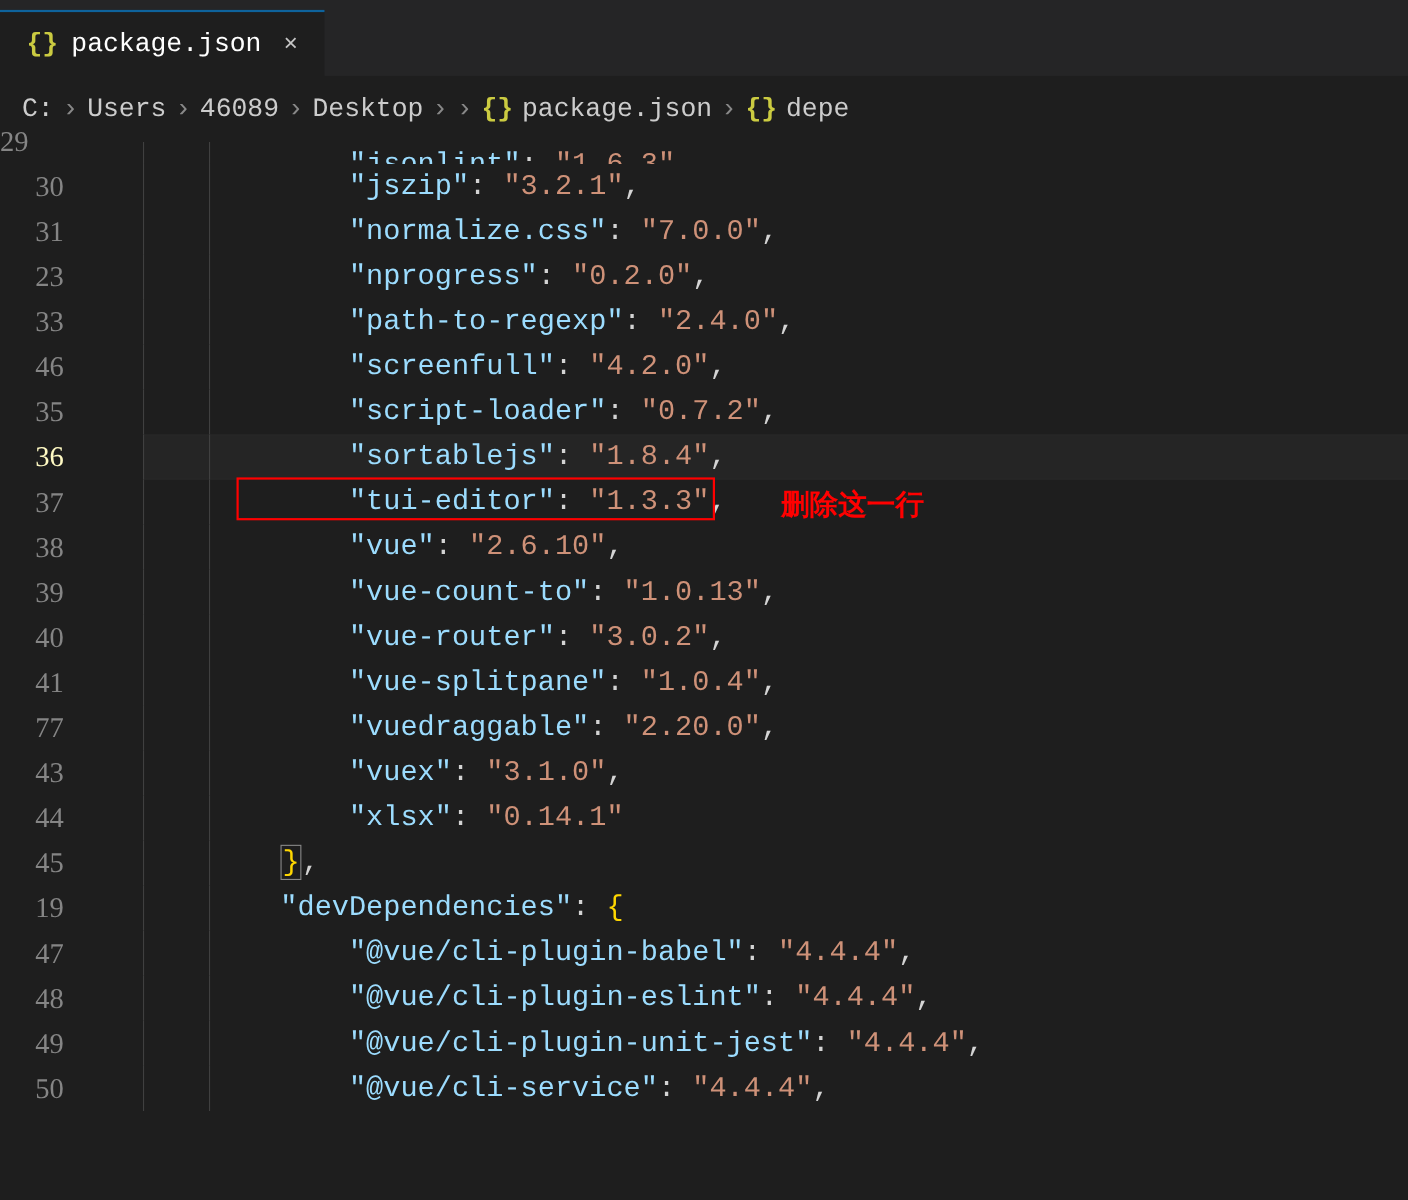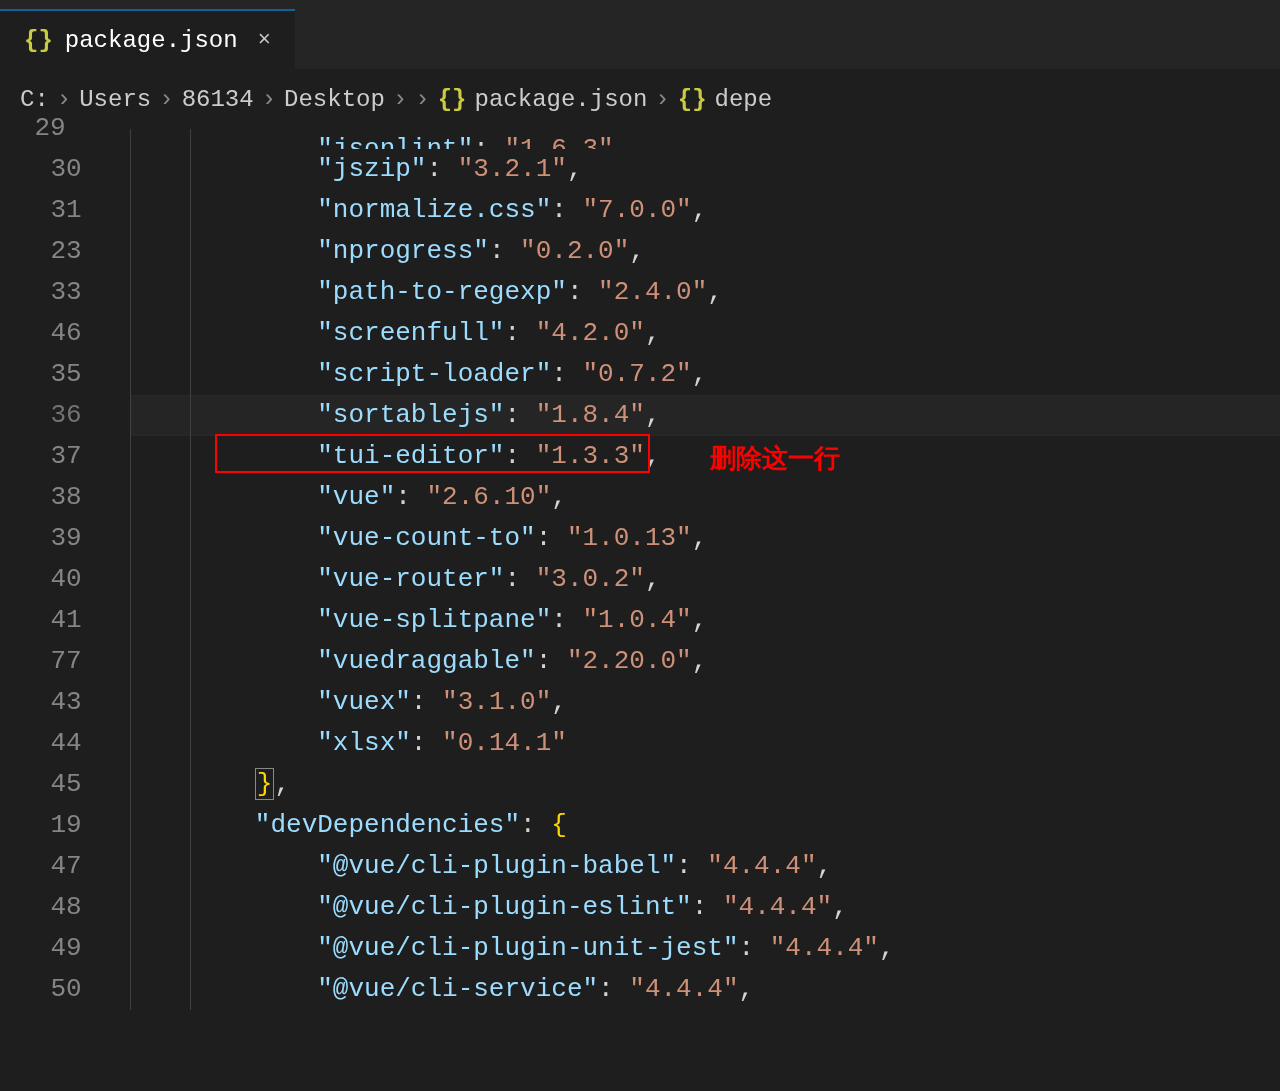--- a/index.html
+++ b/index.html
@@ -46,28 +46,29 @@
   .breadcrumb .sep { color: #888; }
   .breadcrumb .bc-icon { color: #cbcb41; font-weight: bold; }
   .editor {
     display: flex;
     font-size: 26px;
     line-height: 41px;
     position: relative;
   }
   .gutter {
     width: 130px;
-    text-align: center;
+    text-align: left;
     padding-right: 30px;
     color: #858585;
     user-select: none;
     flex-shrink: 0;
+    font-family: Liberation Serif, serif;
   }
   .gutter .ln { height: 41px; padding-left: 32px; }
-  .gutter .ln.current { color: #737373; }
+  .gutter .ln.current { color: #fef9c3; }
   .code {
     flex: 1;
     position: relative;
   }
   .line {
     height: 41px;
     white-space: pre;
     position: relative;
   }
   .indent-guide {
@@ -128,21 +129,21 @@
     <span class="tab-label">package.json</span>
     <span class="tab-close">×</span>
   </div>
 </div>
 
 <div class="breadcrumb">
   <span>C:</span>
   <span class="sep">›</span>
   <span>Users</span>
   <span class="sep">›</span>
-  <span>86134</span>
+  <span>46089</span>
   <span class="sep">›</span>
   <span>Desktop</span>
   <span class="sep">›</span>
   <span class="sep">›</span>
   <span class="bc-icon">{}</span>
   <span>package.json</span>
   <span class="sep">›</span>
   <span class="bc-icon">{}</span>
   <span>depe</span>
 </div>

